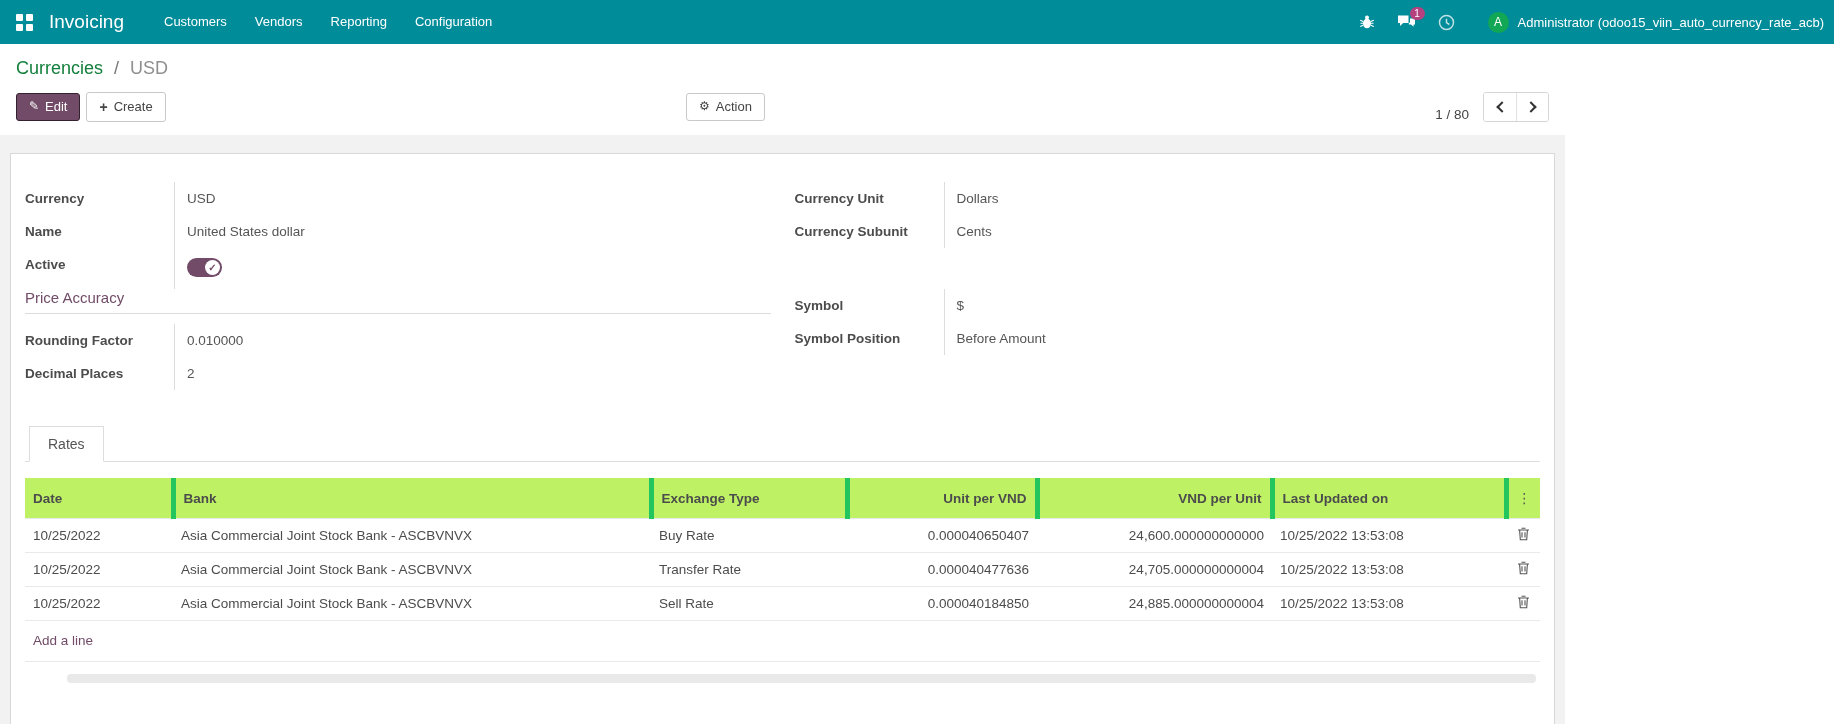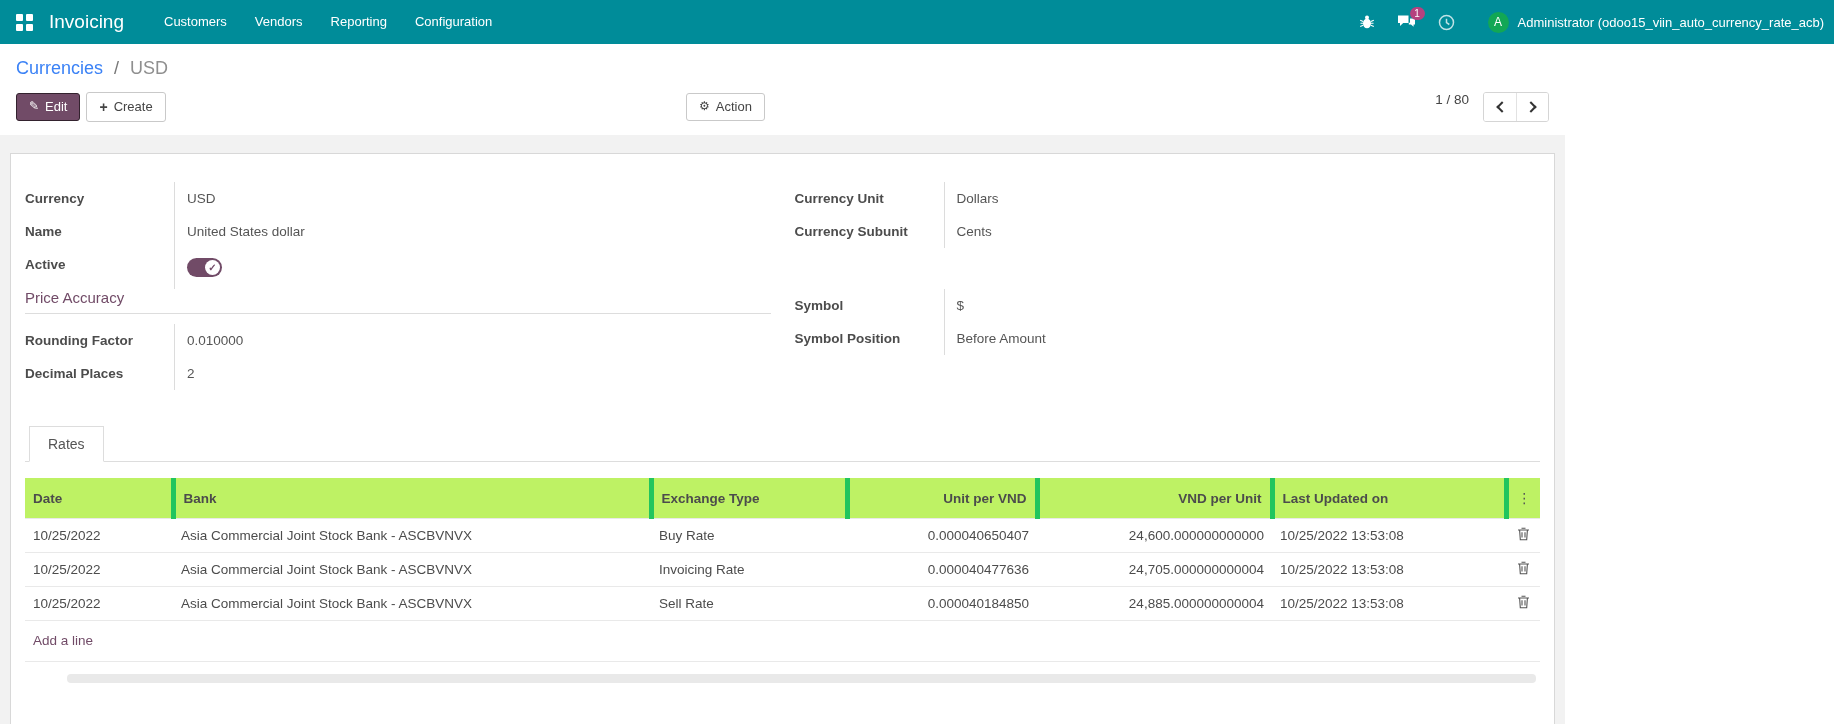--- a/index.html
+++ b/index.html
@@ -29,34 +29,34 @@
   }
   .user-menu { display:flex; align-items:center; margin-left:22px; cursor:pointer; }
   .avatar {
     width:21px; height:21px; border-radius:50%; background:#12a755; color:#fff;
     font-size:12px; display:flex; align-items:center; justify-content:center; margin-right:9px;
   }
   .user-name { font-size:13px; color:#fff; }
   
   .control-panel { width:1565px; background:#fff; padding:10px 16px 12px 16px; position:relative; }
   .breadcrumb { font-size:18px; margin:4px 0 12px 0; color:#888; }
-  .breadcrumb a { color:#3b82f6; text-decoration:none; cursor:pointer; }
+  .breadcrumb a { color:#15803d; text-decoration:none; cursor:pointer; }
   .breadcrumb .sep { color:#777; margin:0 6px; }
   .breadcrumb .current { color:#8f8f8f; }
   .buttons-row { display:flex; align-items:center; position:relative; height:32px; }
   .btn {
     font-size:13px; padding:6px 12px; border-radius:3px; cursor:pointer;
     border:1px solid #c9c9c9; background:#fff; color:#444;
     display:inline-flex; align-items:center; gap:6px; line-height:1.15;
   }
   .btn-edit { background:#714B67; color:#fff; border:1px solid #33222e; }
   .btn-create { margin-left:6px; }
   .btn-action { position:absolute; left:670px; }
   .icon-glyph { font-size:12px; }
-  .pager { margin-left:auto; display:flex; align-items:flex-start; gap:14px; }
+  .pager { margin-left:auto; display:flex; align-items:flex-end; gap:14px; }
   .pager-value { font-size:13.5px; color:#444; }
   .pager-buttons { display:flex; border:1px solid #d5d5d5; border-radius:3px; overflow:hidden; }
   .pager-btn { width:32px; height:28px; background:#fff; border:none; cursor:pointer; display:flex; align-items:center; justify-content:center; }
   .pager-btn + .pager-btn { border-left:1px solid #e2e2e2; }
   .chev { width:8px; height:8px; border-left:2px solid #333; border-bottom:2px solid #333; display:inline-block; }
   .chev-left  { transform:rotate(45deg); margin-left:3px; }
   .chev-right { transform:rotate(225deg); margin-right:3px; }
   
   .content-wrap { width:1565px; height:604px; background:#f2f2f2; padding:18px 10px 0 10px; }
   .sheet { background:#fff; border:1px solid #d8d8d8; height:100%; padding:28px 14px 0 14px; }
@@ -279,21 +279,21 @@
               <button class="trash-btn">
             <svg width="13" height="14" viewBox="0 0 13 14">
                   <path d="M1 3h11M4.5 1.2h4M2.6 3l.7 9.8h6.4L10.4 3M5 5.3v5.2M8 5.3v5.2" stroke="#555" stroke-width="1.1" fill="none"></path>
                 </svg>
           </button>
             </td>
         </tr>
         <tr>
           <td>10/25/2022</td>
           <td>Asia Commercial Joint Stock Bank - ASCBVNVX</td>
-          <td>Invoicing Rate</td>
+          <td>Transfer Rate</td>
           <td class="num">0.000040477636</td>
           <td class="num">24,705.000000000004</td>
           <td>10/25/2022 13:53:08</td>
           <td>
               <button class="trash-btn">
             <svg width="13" height="14" viewBox="0 0 13 14">
                   <path d="M1 3h11M4.5 1.2h4M2.6 3l.7 9.8h6.4L10.4 3M5 5.3v5.2M8 5.3v5.2" stroke="#555" stroke-width="1.1" fill="none"></path>
                 </svg>
           </button>
             </td>

